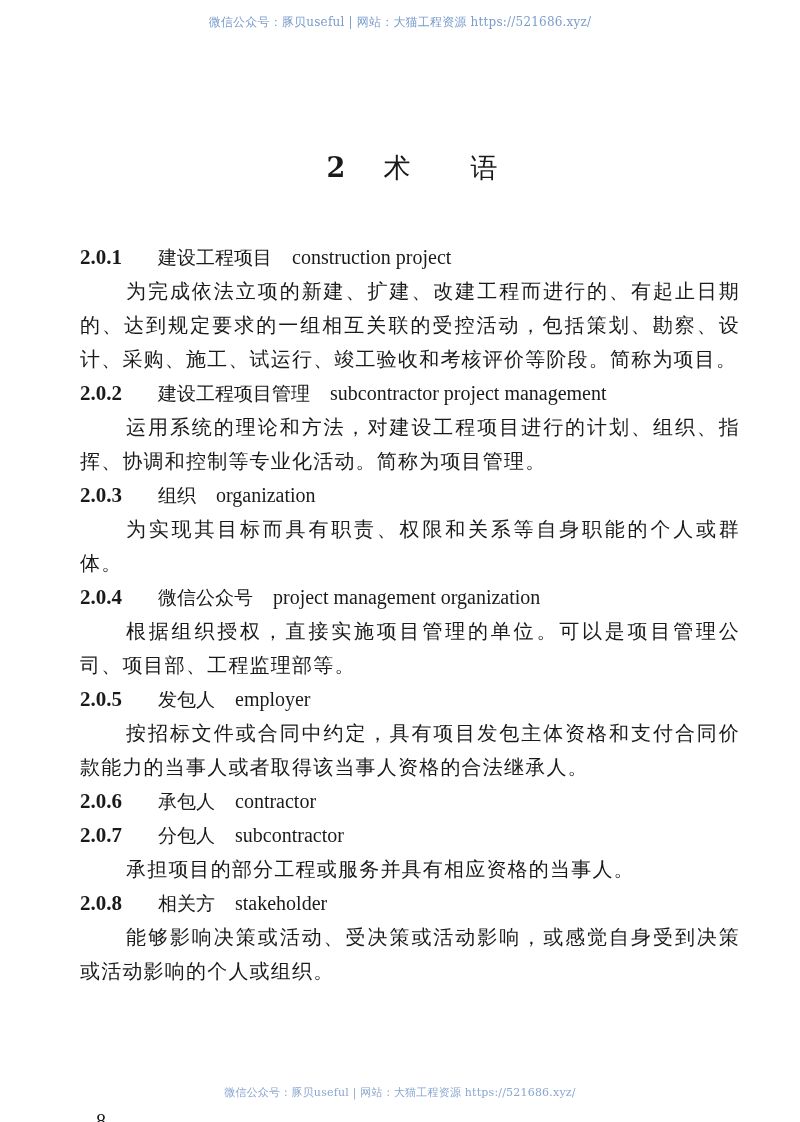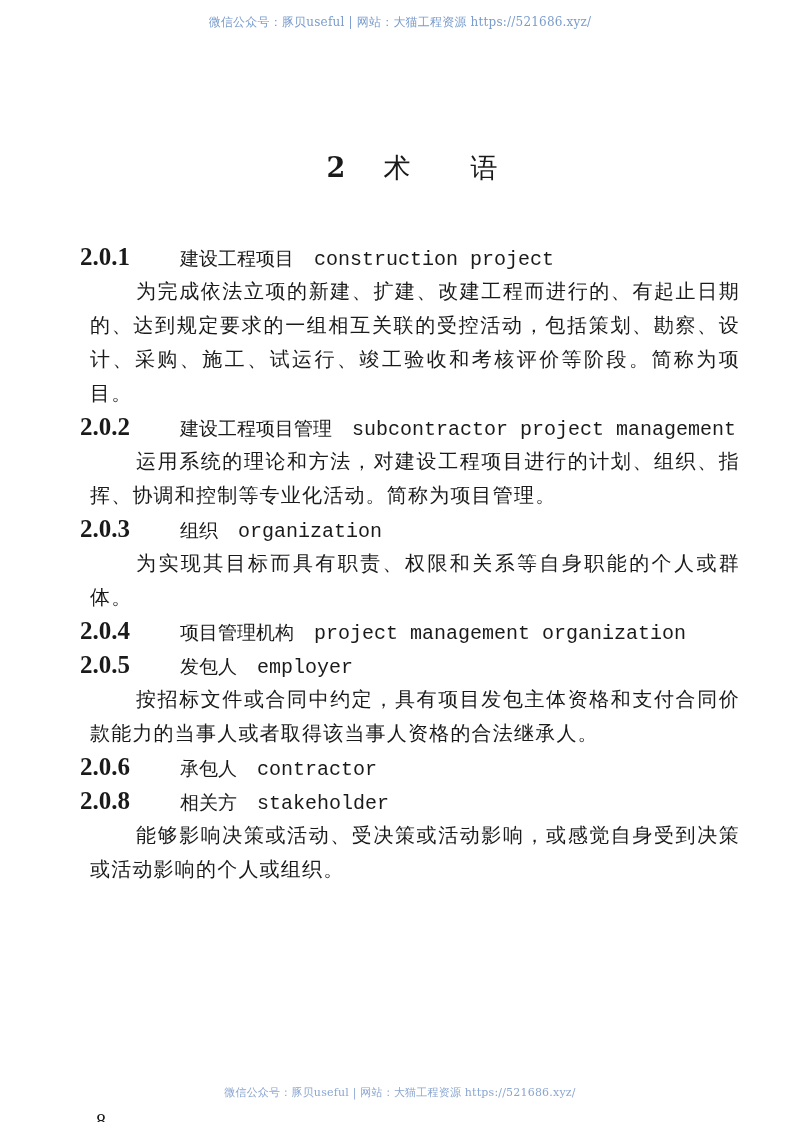--- a/index.html
+++ b/index.html
@@ -20,26 +20,26 @@
     font-size: 27px; font-weight: bold;
   }
   .title .num { margin-right: 38px; }
   .title .w1 { margin-right: 60px; font-weight: normal; }
   .title .w2 { font-weight: normal; }
   .content { position: absolute; top: 240px; left: 80px; width: 660px; }
   .entry-head {
     font-size: 19px; height: 34px; line-height: 34px; white-space: nowrap;
   }
   .entry-head .code { font-weight: bold; display: inline-block; width: 78px;
-    font-family: "Liberation Serif", serif; font-size: 25px; }
-  .entry-head .cn { margin-right: 20px; margin-left: 22px; }
-  .entry-head .en { font-family: Liberation Mono, monospace; font-size: 20px; }
+    font-family: "Liberation Serif", serif; font-size: 21px; }
+  .entry-head .cn { margin-right: 20px; }
+  .entry-head .en { font-family: Liberation Serif, serif; font-size: 20px; }
   .entry-body {
     font-size: 20px; line-height: 34px; text-indent: 46px;
-    text-align: justify; letter-spacing: 1.2px; margin-left: 10px;
+    text-align: justify; letter-spacing: 1.2px;
   }
   .page-num {
     position: absolute; left: 96px; top: 1110px; font-size: 20px;
     font-family: "Liberation Serif", serif;
   }
 </style>
 </head>
 <body>
 
 <div class="watermark top">微信公众号：豚贝useful | 网站：大猫工程资源 https://521686.xyz/</div>
@@ -62,35 +62,40 @@
     <div class="entry-body">运用系统的理论和方法，对建设工程项目进行的计划、组织、指挥、协调和控制等专业化活动。简称为项目管理。</div>
   </div>
   <div>
     <div class="entry-head">
       <span class="code">2.0.3</span><span class="cn">组织</span><span class="en">organization</span>
     </div>
     <div class="entry-body">为实现其目标而具有职责、权限和关系等自身职能的个人或群体。</div>
   </div>
   <div>
     <div class="entry-head">
-      <span class="code">2.0.4</span><span class="cn">项目管理机构</span><span class="en">project management organization</span>
+      <span class="code">2.0.4</span><span class="cn">微信公众号</span><span class="en">project management organization</span>
     </div>
+    <div class="entry-body">根据组织授权，直接实施项目管理的单位。可以是项目管理公司、项目部、工程监理部等。</div>
   </div>
   <div>
     <div class="entry-head">
       <span class="code">2.0.5</span><span class="cn">发包人</span><span class="en">employer</span>
     </div>
     <div class="entry-body">按招标文件或合同中约定，具有项目发包主体资格和支付合同价款能力的当事人或者取得该当事人资格的合法继承人。</div>
   </div>
   <div>
     <div class="entry-head">
       <span class="code">2.0.6</span><span class="cn">承包人</span><span class="en">contractor</span>
     </div>
   </div>
   <div>
+    <div class="entry-head">
+      <span class="code">2.0.7</span><span class="cn">分包人</span><span class="en">subcontractor</span>
+    </div>
+    <div class="entry-body">承担项目的部分工程或服务并具有相应资格的当事人。</div>
   </div>
   <div>
     <div class="entry-head">
       <span class="code">2.0.8</span><span class="cn">相关方</span><span class="en">stakeholder</span>
     </div>
     <div class="entry-body">能够影响决策或活动、受决策或活动影响，或感觉自身受到决策或活动影响的个人或组织。</div>
   </div>
 </div>
 
 <div class="watermark bottom">微信公众号：豚贝useful | 网站：大猫工程资源 https://521686.xyz/</div>

